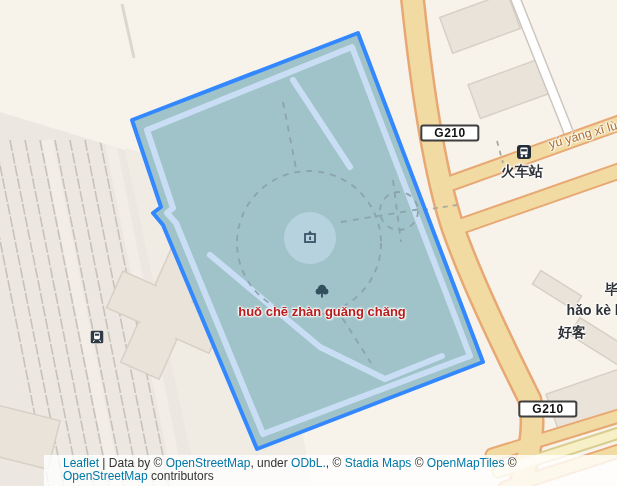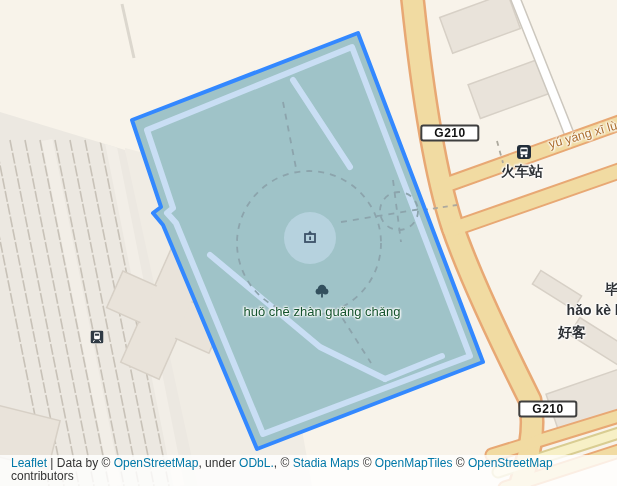--- a/index.html
+++ b/index.html
@@ -1,31 +1,31 @@
 <!DOCTYPE html>
 <html><head>
 <meta charset="utf-8">
 <style>
   html,body{margin:0;padding:0;background:#fff;}
   #map{position:relative;width:617px;height:486px;overflow:hidden;background:#f8f3ea;
        font-family:"Liberation Sans","DejaVu Sans",sans-serif;cursor:grab;}
   #map svg.base{position:absolute;left:0;top:0;}
   .lbl{position:absolute;white-space:nowrap;transform:translate(-50%,-50%);
        text-shadow:0 0 2px #fff,0 0 2px #fff,0 0 3px #fff,1px 1px 2px #fff,-1px -1px 2px #fff;}
-  .lbl.poi{color:#14532d;font-weight:normal;}
+  .lbl.poi{color:#b91c1c;font-weight:bold;}
   .lbl.station{color:#2e3135;font-weight:bold;}
   .lbl.street{color:#ad6f30;font-weight:normal;font-size:12.5px;}
   .pinyin{font-size:13px;}
   .cjk{font-size:14px;}
   .badge{position:absolute;transform:translate(-50%,-50%);background:#fff;border:2px solid #3f3f3f;
          border-radius:3px;padding:0 12px;font-size:12px;font-weight:bold;color:#111;
          line-height:13px;letter-spacing:.5px;}
   .micon{position:absolute;transform:translate(-50%,-50%);line-height:0;}
   #attribution{position:absolute;right:0;bottom:0;background:rgba(255,255,255,.8);
-         padding:2px 11px 3px;font-size:12px;color:#333;line-height:1.1;}
+         padding:2px 19px 3px;font-size:12px;color:#333;line-height:1.1;margin-left:44px;}
   #attribution .attr-link{color:#0078a8;text-decoration:none;cursor:pointer;}
 </style>
 </head>
 <body>
 
 <div id="map">
 
   <svg class="base" width="617" height="486" viewBox="0 0 617 486">
     <defs>
       <clipPath id="railClip">

